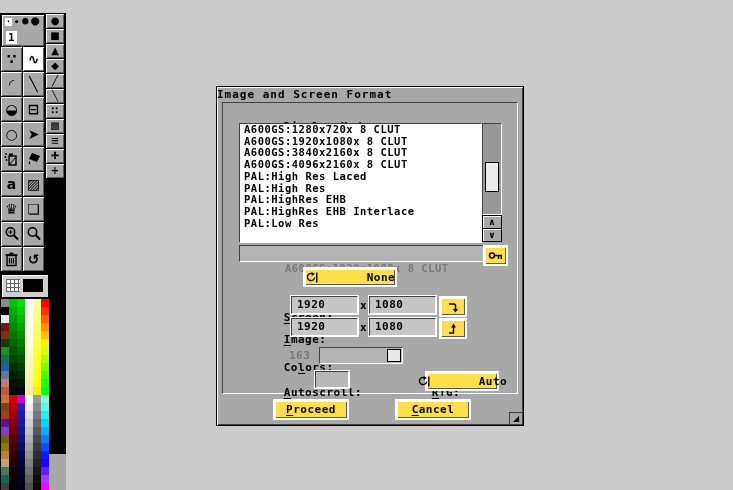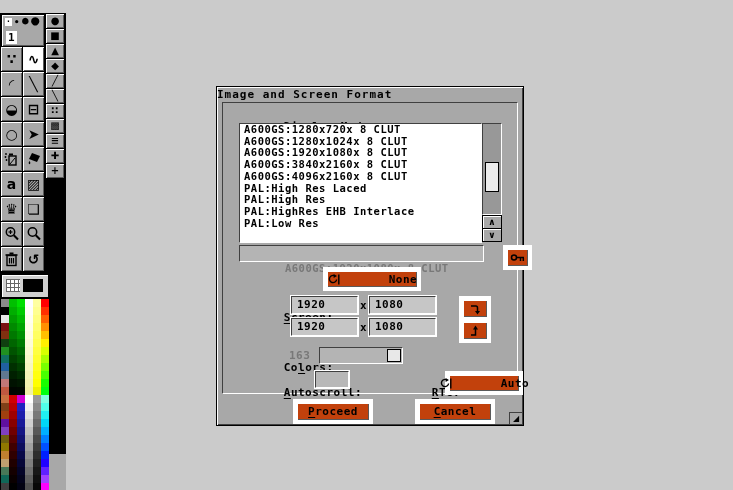--- a/index.html
+++ b/index.html
@@ -7,22 +7,22 @@
   .screen{position:relative;width:733px;height:490px;background:#cbcbcb;
     font-family:"DejaVu Sans Mono",monospace;font-weight:bold;color:#000;}
   
   .menubar{position:absolute;left:0;top:0;width:733px;height:11px;background:#9e9e9e;
     border-bottom:2px solid #000;}
   .mb{position:absolute;top:0;font-size:11px;line-height:11px;letter-spacing:1px;white-space:pre;}
   .mb-icon{position:absolute;top:0;}
   .depth{position:absolute;right:2px;top:0px;width:17px;height:11px;cursor:pointer;}
   
   .toolpanel{position:absolute;left:0;top:13px;width:66px;height:477px;background:#000;}
-  .raised{background:#c2410c;border:4px solid #ffffff;
-    box-shadow:inset 1px 1px 0 #fff, inset -1px -1px 0 #5a5a5a;margin-left:20px;}
+  .raised{background:#fde047;border:2px solid #ffffff;
+    box-shadow:inset 1px 1px 0 #fff, inset -1px -1px 0 #5a5a5a;}
   .brush-selector{position:absolute;left:1px;top:1px;width:42px;height:31px;background:#a8a8a8;
     border:1px solid #000;box-shadow:inset 1px 1px 0 #fff, inset -1px -1px 0 #5a5a5a;}
   .bs-dot{position:absolute;font-weight:bold;line-height:8px;}
   .bs-one{position:absolute;left:4px;top:16px;font-size:11px;background:#fff;padding:0 2px;}
   .tool-grid{position:absolute;left:1px;top:34px;width:44px;display:grid;
     grid-template-columns:21px 21px;grid-auto-rows:24px;gap:1px;}
   .tool{background:#a8a8a8;box-shadow:inset 1px 1px 0 #fff, inset -1px -1px 0 #5a5a5a;
     display:flex;align-items:center;justify-content:center;cursor:pointer;}
   .tool.sel{background:#fff;}
   .tool .g{font-family:"DejaVu Sans",sans-serif;font-size:14px;line-height:14px;}
@@ -354,26 +354,26 @@
       <span>Image and Screen Format</span>
     </div>
     <div class="dlg-panel"></div>
 
     <div class="lbl" style="left:24px;top:22px">
       <span></span><span class="hk">D</span><span>isplay Mode:</span>
     </div>
 
     <div class="listbox">
         <div class="mode-item">A600GS:1280x720x 8 CLUT</div>
-        <div class="mode-item">A600GS:1280x1024x 8 CLUT</div>
         <div class="mode-item">A600GS:1920x1080x 8 CLUT</div>
         <div class="mode-item">A600GS:3840x2160x 8 CLUT</div>
         <div class="mode-item">A600GS:4096x2160x 8 CLUT</div>
         <div class="mode-item">PAL:High Res Laced</div>
         <div class="mode-item">PAL:High Res</div>
+        <div class="mode-item">PAL:HighRes EHB</div>
         <div class="mode-item">PAL:HighRes EHB Interlace</div>
         <div class="mode-item">PAL:Low Res</div>
       </div>
 
     <div class="vscroll">
       <div class="trough">
         <div class="thumb"></div>
       </div>
       <div class="sbtn up">
         <span>∧</span>
@@ -420,20 +420,23 @@
     </div>
     <div class="arrow-btn raised" style="left:222px;top:209px">
       <span>
         <svg width="12" height="12" viewBox="0 0 12 12">
           <path d="M2 3 H7 Q8.5 3 8.5 5 V8" fill="none" stroke="#000" stroke-width="1.5"></path>
           <path d="M6 8 L11 8 L8.5 11.5 Z" fill="#000"></path>
         </svg>
       </span>
     </div>
 
+    <div class="lbl" style="left:24px;top:235px">
+      <span></span><span class="hk">I</span><span>mage:</span>
+    </div>
     <div class="field" style="left:74px;top:231px;width:60px;height:16px">
       <span>1920</span>
     </div>
     <div class="lbl" style="left:143px;top:235px">x</div>
     <div class="field" style="left:152px;top:231px;width:60px;height:16px">
       <span>1080</span>
     </div>
     <div class="arrow-btn raised" style="left:222px;top:231px">
       <span>
         <svg width="12" height="12" viewBox="0 0 12 12">

